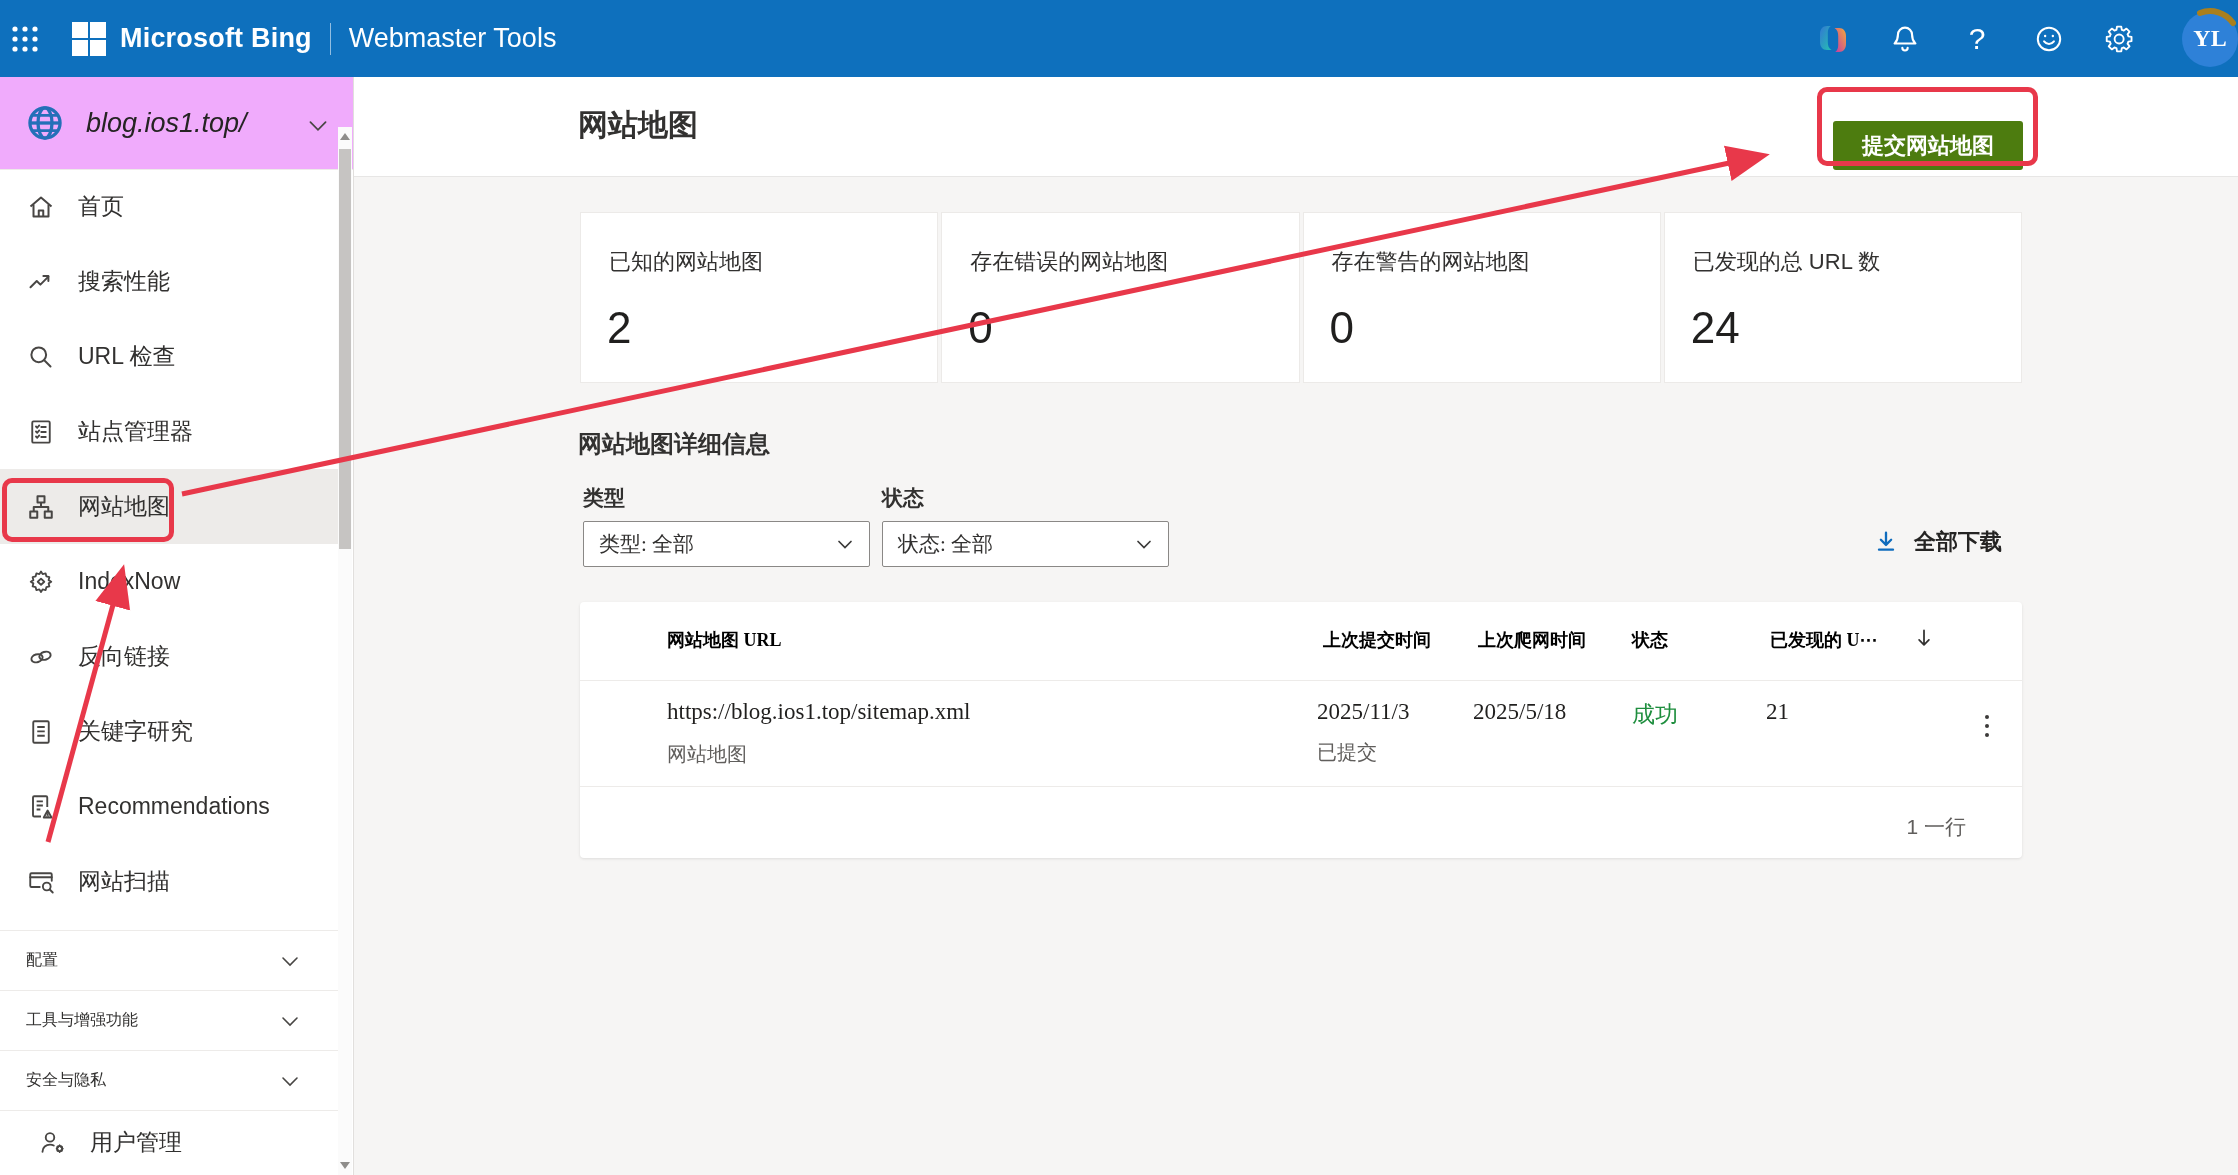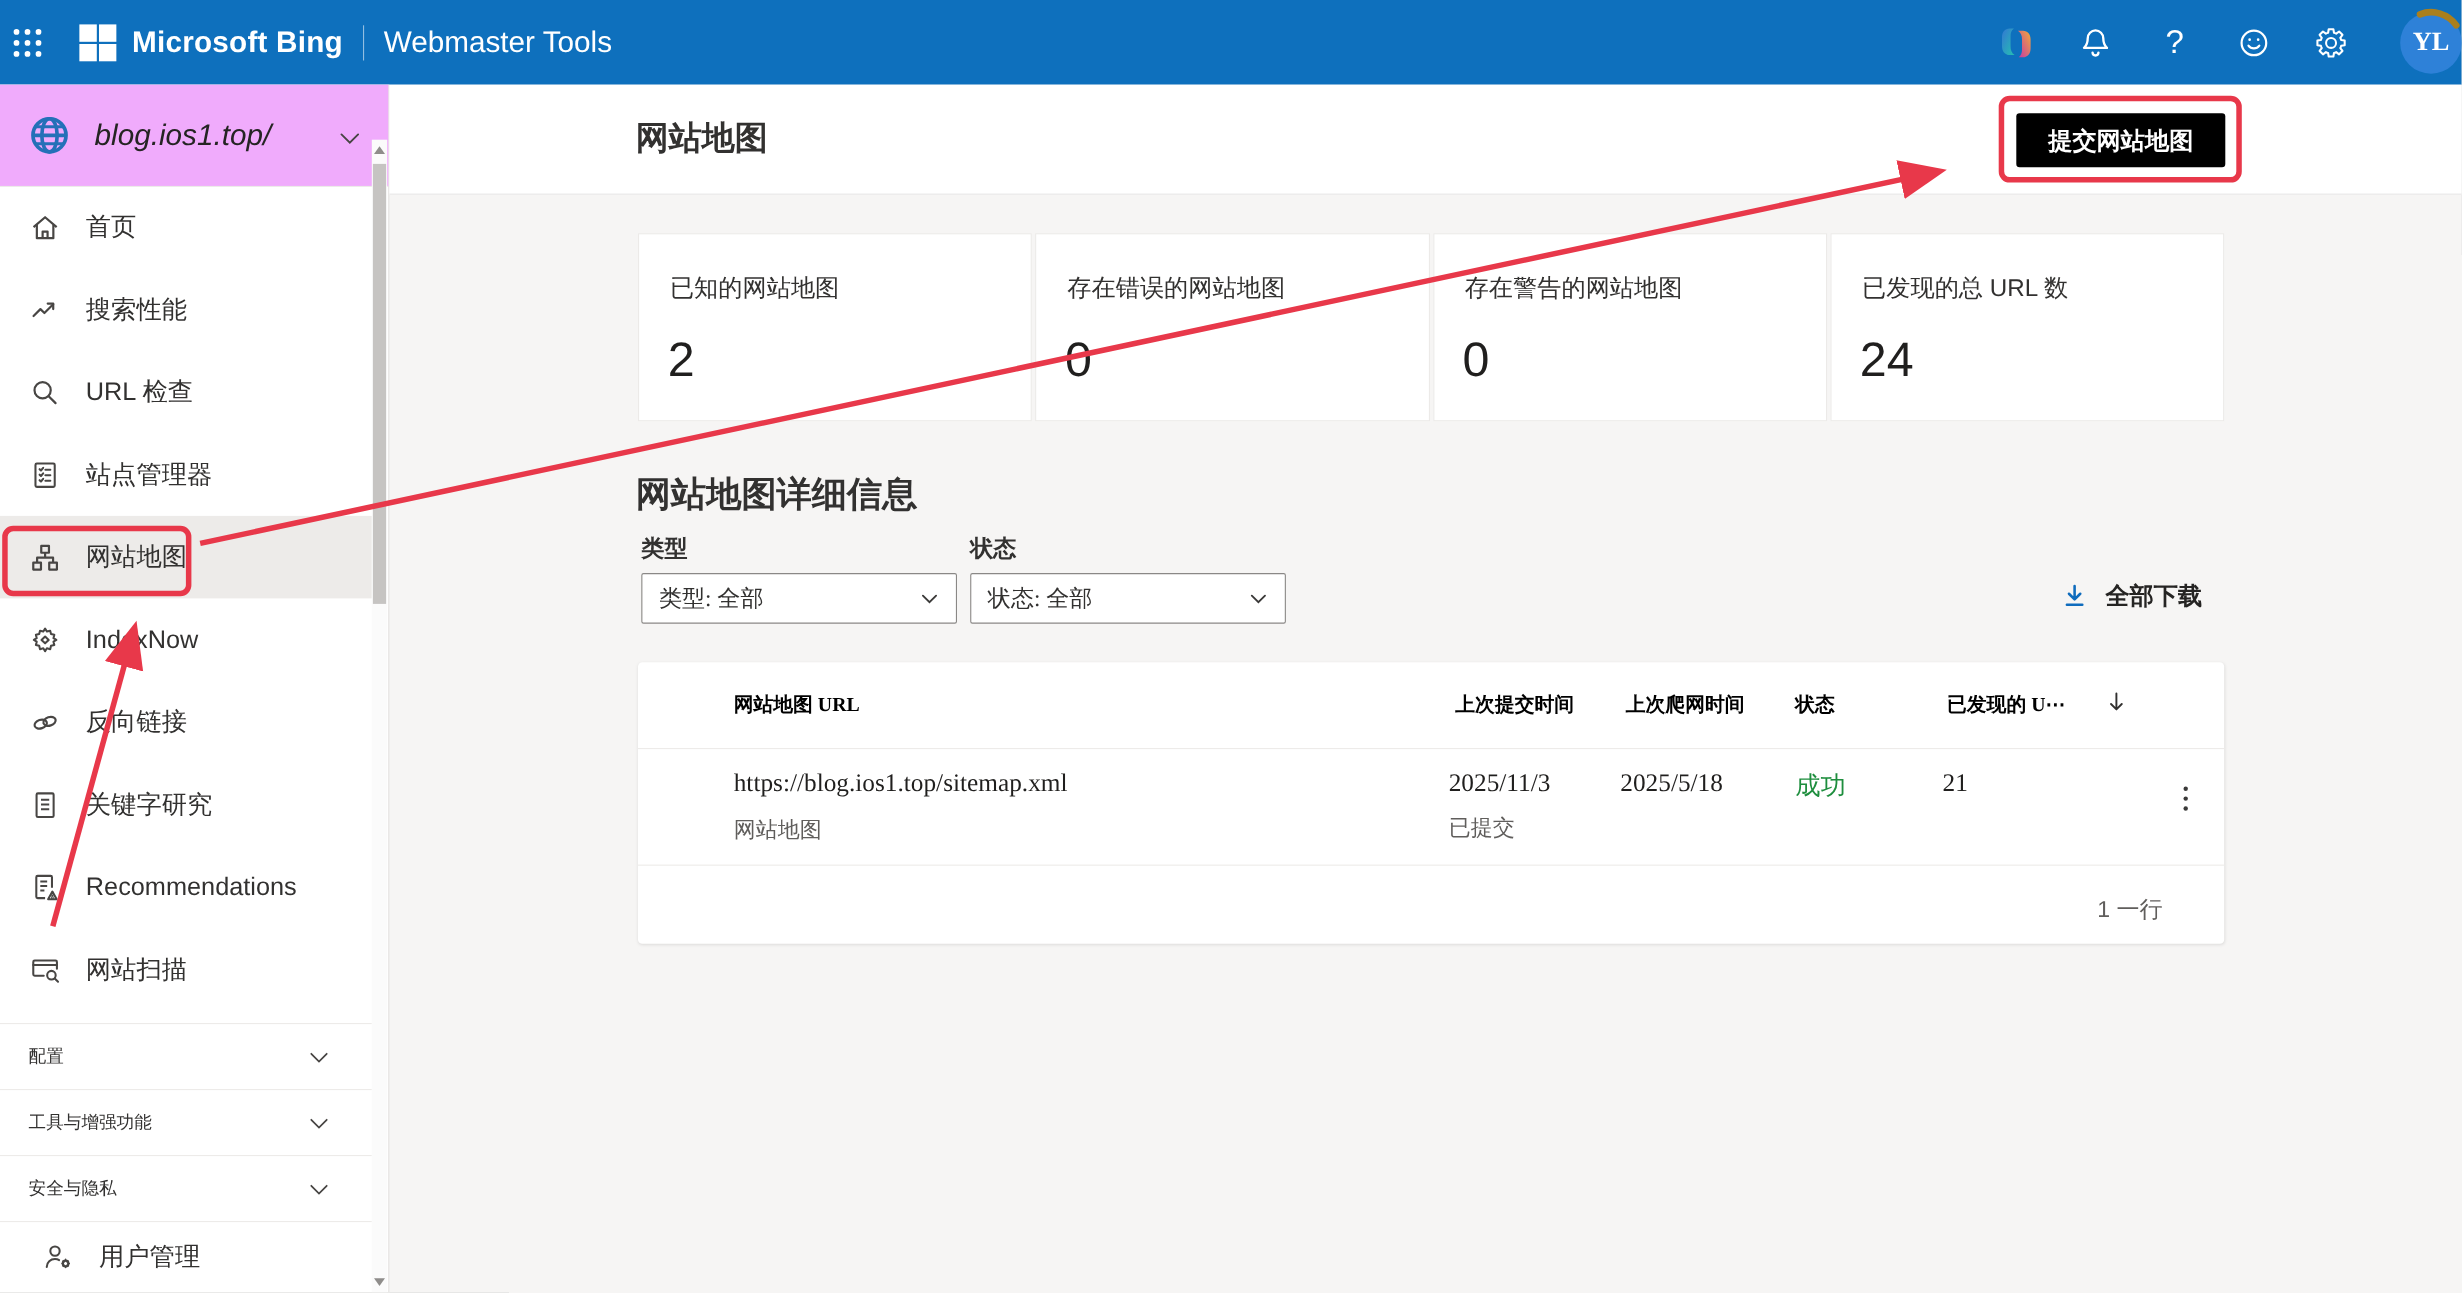--- a/index.html
+++ b/index.html
@@ -49,32 +49,32 @@
   .sb-scroll{position:absolute;left:338px;top:50px;width:14px;height:1048px;background:#fbfbfb;}
   .sb-arrow{position:absolute;left:2px;width:0;height:0;border-left:5px solid transparent;border-right:5px solid transparent;}
   .sb-up{top:6px;border-bottom:7px solid #8f8d8b;}
   .sb-down{bottom:6px;border-top:7px solid #8f8d8b;}
   .sb-thumb{position:absolute;left:1px;top:22px;width:12px;height:400px;background:#c6c4c2;cursor:grab;}
 
   
   .main-header{position:absolute;left:354px;top:77px;width:1884px;height:99px;background:#fff;
                border-bottom:1px solid #e7e6e5;}
   .page-title{position:absolute;left:224px;top:28px;font-size:30px;font-weight:600;color:#323130;}
-  .submit-btn{position:absolute;left:1479px;top:26px;width:190px;height:49px;background:#000000;border:none;
+  .submit-btn{position:absolute;left:1479px;top:44px;width:190px;height:49px;background:#4d7c0f;border:none;
               border-radius:3px;color:#fff;font-size:22px;font-weight:700;cursor:pointer;
               font-family:"Liberation Serif",serif;display:flex;align-items:center;justify-content:center;}
 
   
   .cards{position:absolute;left:580px;top:212px;width:1442px;height:171px;display:flex;gap:3px;}
   .card{flex:1;background:#fff;border:1px solid #eceae8;box-sizing:border-box;}
   .card .clabel{font-size:22px;color:#323130;margin:34px 0 0 28px;}
   .card .cvalue{font-size:44px;font-weight:400;color:#201f1e;margin:26px 0 0 26px;}
 
   
-  .details-title{position:absolute;left:578px;top:428px;font-size:32px;font-weight:600;color:#323130;font-family:Liberation Mono, monospace;}
+  .details-title{position:absolute;left:578px;top:428px;font-size:24px;font-weight:600;color:#323130;font-family:Liberation Mono, monospace;}
   .filter-label{position:absolute;top:484px;font-size:21px;font-weight:700;color:#323130;}
   .dropdown{position:absolute;top:521px;width:287px;height:46px;background:#fff;border:1px solid #8a8886;
             border-radius:2px;box-sizing:border-box;display:flex;align-items:center;cursor:pointer;}
   .dropdown .dval{font-size:21px;color:#323130;margin-left:15px;font-family:"Liberation Serif",serif;flex:1;}
   .dropdown .dchev{margin-right:12px;}
   .download{position:absolute;left:1872px;top:527px;display:flex;align-items:center;gap:14px;cursor:pointer;}
   .download .dl-label{font-size:22px;font-weight:700;color:#252423;}
 
   
   .table-card{position:absolute;left:580px;top:602px;width:1442px;height:256px;background:#fff;

